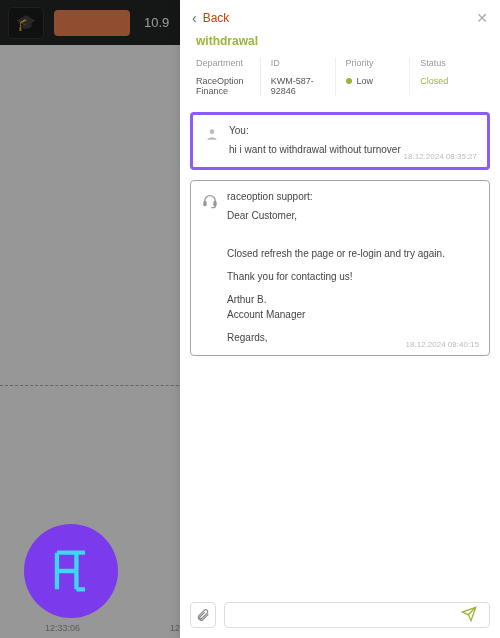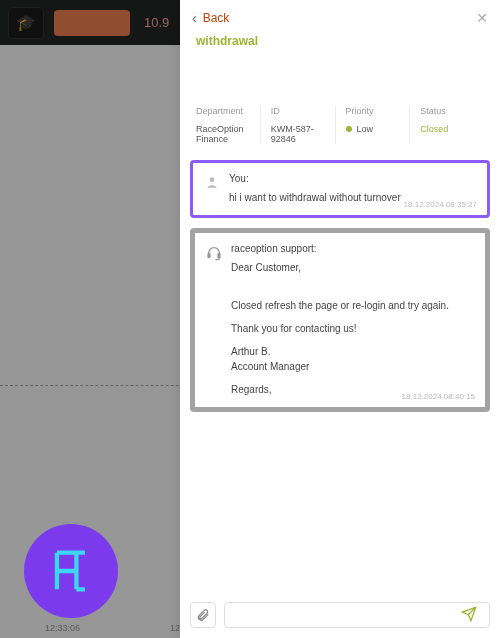--- a/index.html
+++ b/index.html
@@ -39,21 +39,21 @@
     }
     .bg-btn {
       margin-left: 10px;
       width: 76px;
       height: 26px;
       background: #f08050;
       border-radius: 4px;
     }
     .bg-num {
       margin-left: 14px;
-      color: #fca5a5;
+      color: #ffffff;
       font-size: 13px;
     }
     .bg-chart {
       position: absolute;
       top: 45px; left: 0; right: 0; bottom: 20px;
       background: #fbfcfd;
     }
     .bg-dashed {
       position: absolute;
       top: 340px; left: 0; right: 0;
@@ -124,21 +124,20 @@
       color: #9bb537;
     }
     .meta {
       display: flex;
       padding: 0 16px 16px 16px;
     }
     .meta-col {
       flex: 1;
       border-left: 1px solid #eee;
       padding-left: 10px;
-      margin-top: 48px;
     }
     .meta-col:first-child { border-left: none; padding-left: 0; }
     .meta-label {
       font-size: 9px;
       color: #999;
       margin-bottom: 8px;
     }
     .meta-value {
       font-size: 9px;
       color: #555;
@@ -150,21 +149,21 @@
       background: #9bb537;
       margin-right: 5px;
     }
     .status-closed { color: #9bb537; }
     .conv {
       flex: 1;
       padding: 0 10px;
       overflow: auto;
     }
     .msg {
-      border: 5px solid #a3a3a3;
+      border: 1px solid #a3a3a3;
       border-radius: 4px;
       display: flex;
       padding: 10px;
       margin-bottom: 10px;
       position: relative;
     }
     .msg.highlight {
       border: 3px solid #8b5cf6;
     }
     .msg-icon {

